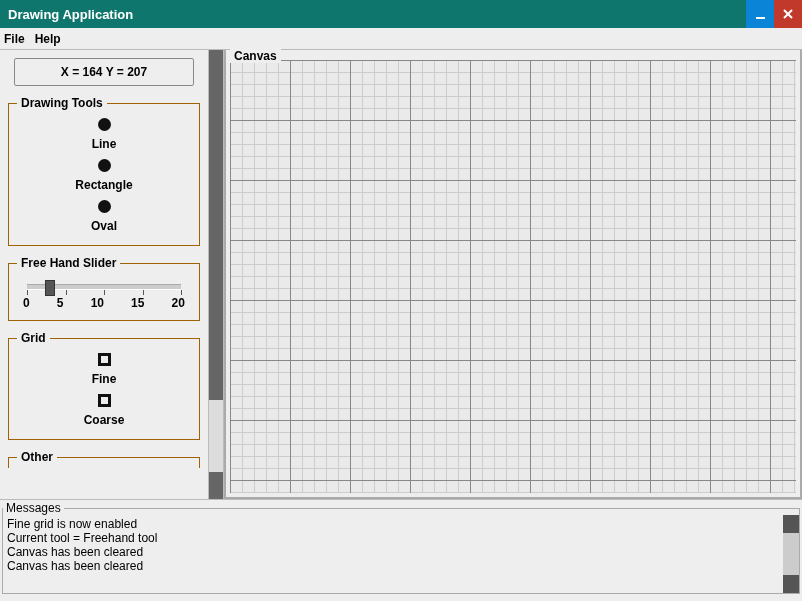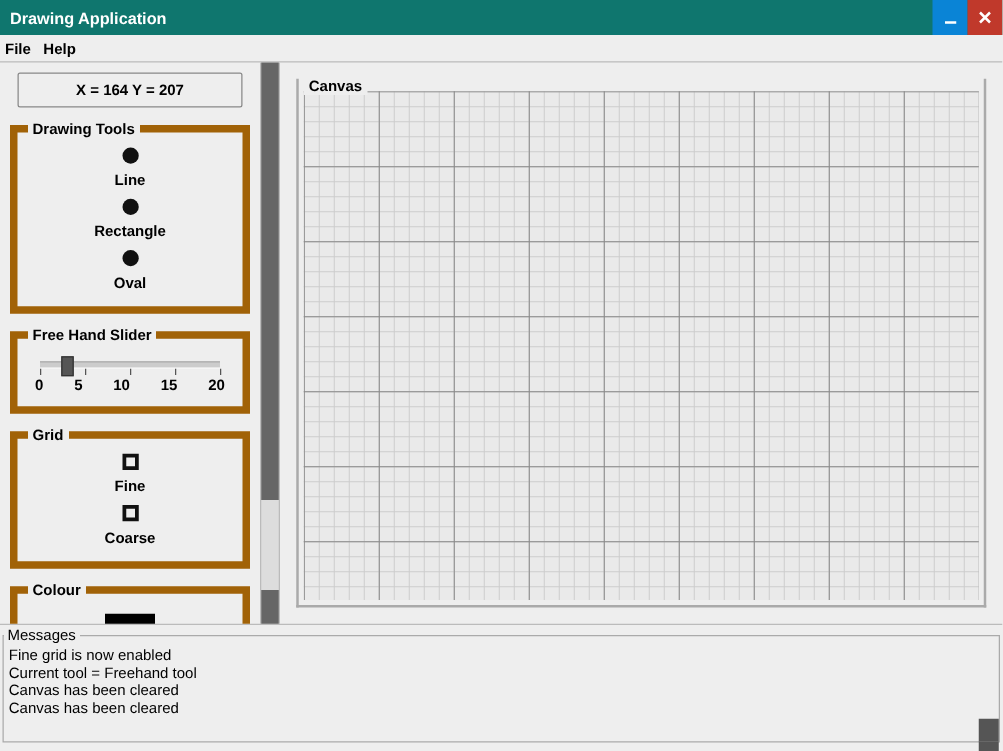--- a/index.html
+++ b/index.html
@@ -53,21 +53,21 @@
   }
   .coord-box {
     border: 1px solid #888;
     border-radius: 2px;
     padding: 6px 0;
     text-align: center;
     margin: 4px 6px 10px 6px;
     font-weight: bold;
   }
   fieldset {
-    border: 6px solid #a16207;
+    border: 1px solid #a16207;
     margin: 0 0 10px 0;
     padding: 4px 8px 8px 8px;
   }
   fieldset legend {
     font-weight: bold;
     padding: 0 4px;
     font-size: 12px;
   }
   .radio-row, .check-row {
     display: flex;
@@ -151,21 +151,21 @@
   .vscroll .thumb {
     position: absolute;
     left: 0; right: 0;
     background: #666;
   }
   .canvas-frame {
     flex: 1;
     position: relative;
     border: 2px solid #aaa;
     border-top-width: 0;
-    margin: 13px;
+    margin: 0;
   }
   .canvas-frame .legend {
     position: absolute;
     top: -1px; left: 4px;
     background: #eeeeee;
     padding: 0 4px;
     font-weight: bold;
     font-size: 12px;
     z-index: 2;
   }
@@ -189,21 +189,20 @@
     margin: 1px 2px 2px 2px;
     padding: 0;
     position: relative;
   }
   .msg-fieldset legend {
     font-weight: normal;
     padding: 0 3px;
   }
   .msg-body {
     display: flex;
-    align-items: flex-end;
   }
   .msg-text {
     flex: 1;
     padding: 2px 4px;
     line-height: 14px;
     font-size: 12px;
     height: 78px;
     overflow: hidden;
   }
   .msg-scroll {
@@ -296,24 +295,20 @@
       <div class="check-row">
         <div class="check-box"></div>
         <span>Fine</span>
       </div>
       <div class="check-row">
         <div class="check-box"></div>
         <span>Coarse</span>
       </div>
     </fieldset>
 
-    <fieldset>
-      <legend>Colour</legend>
-      <div class="swatch"></div>
-    </fieldset>
 
     <fieldset class="other">
       <legend>Other</legend>
     </fieldset>
 
   </div>
 
   <div class="canvas-zone">
     <div class="vscroll">
       <div class="thumb" style="top:0; height:78%;"></div>

